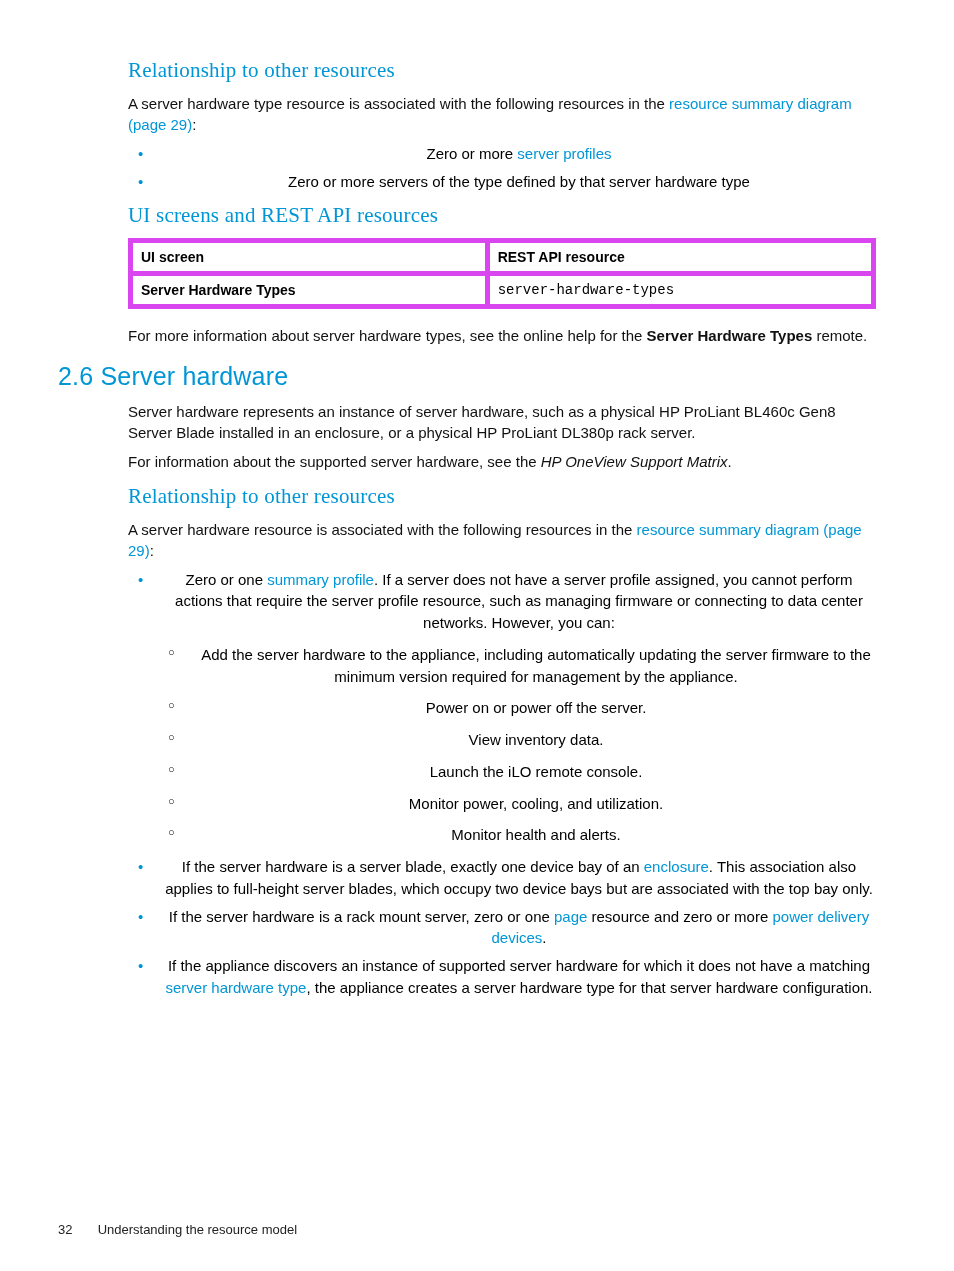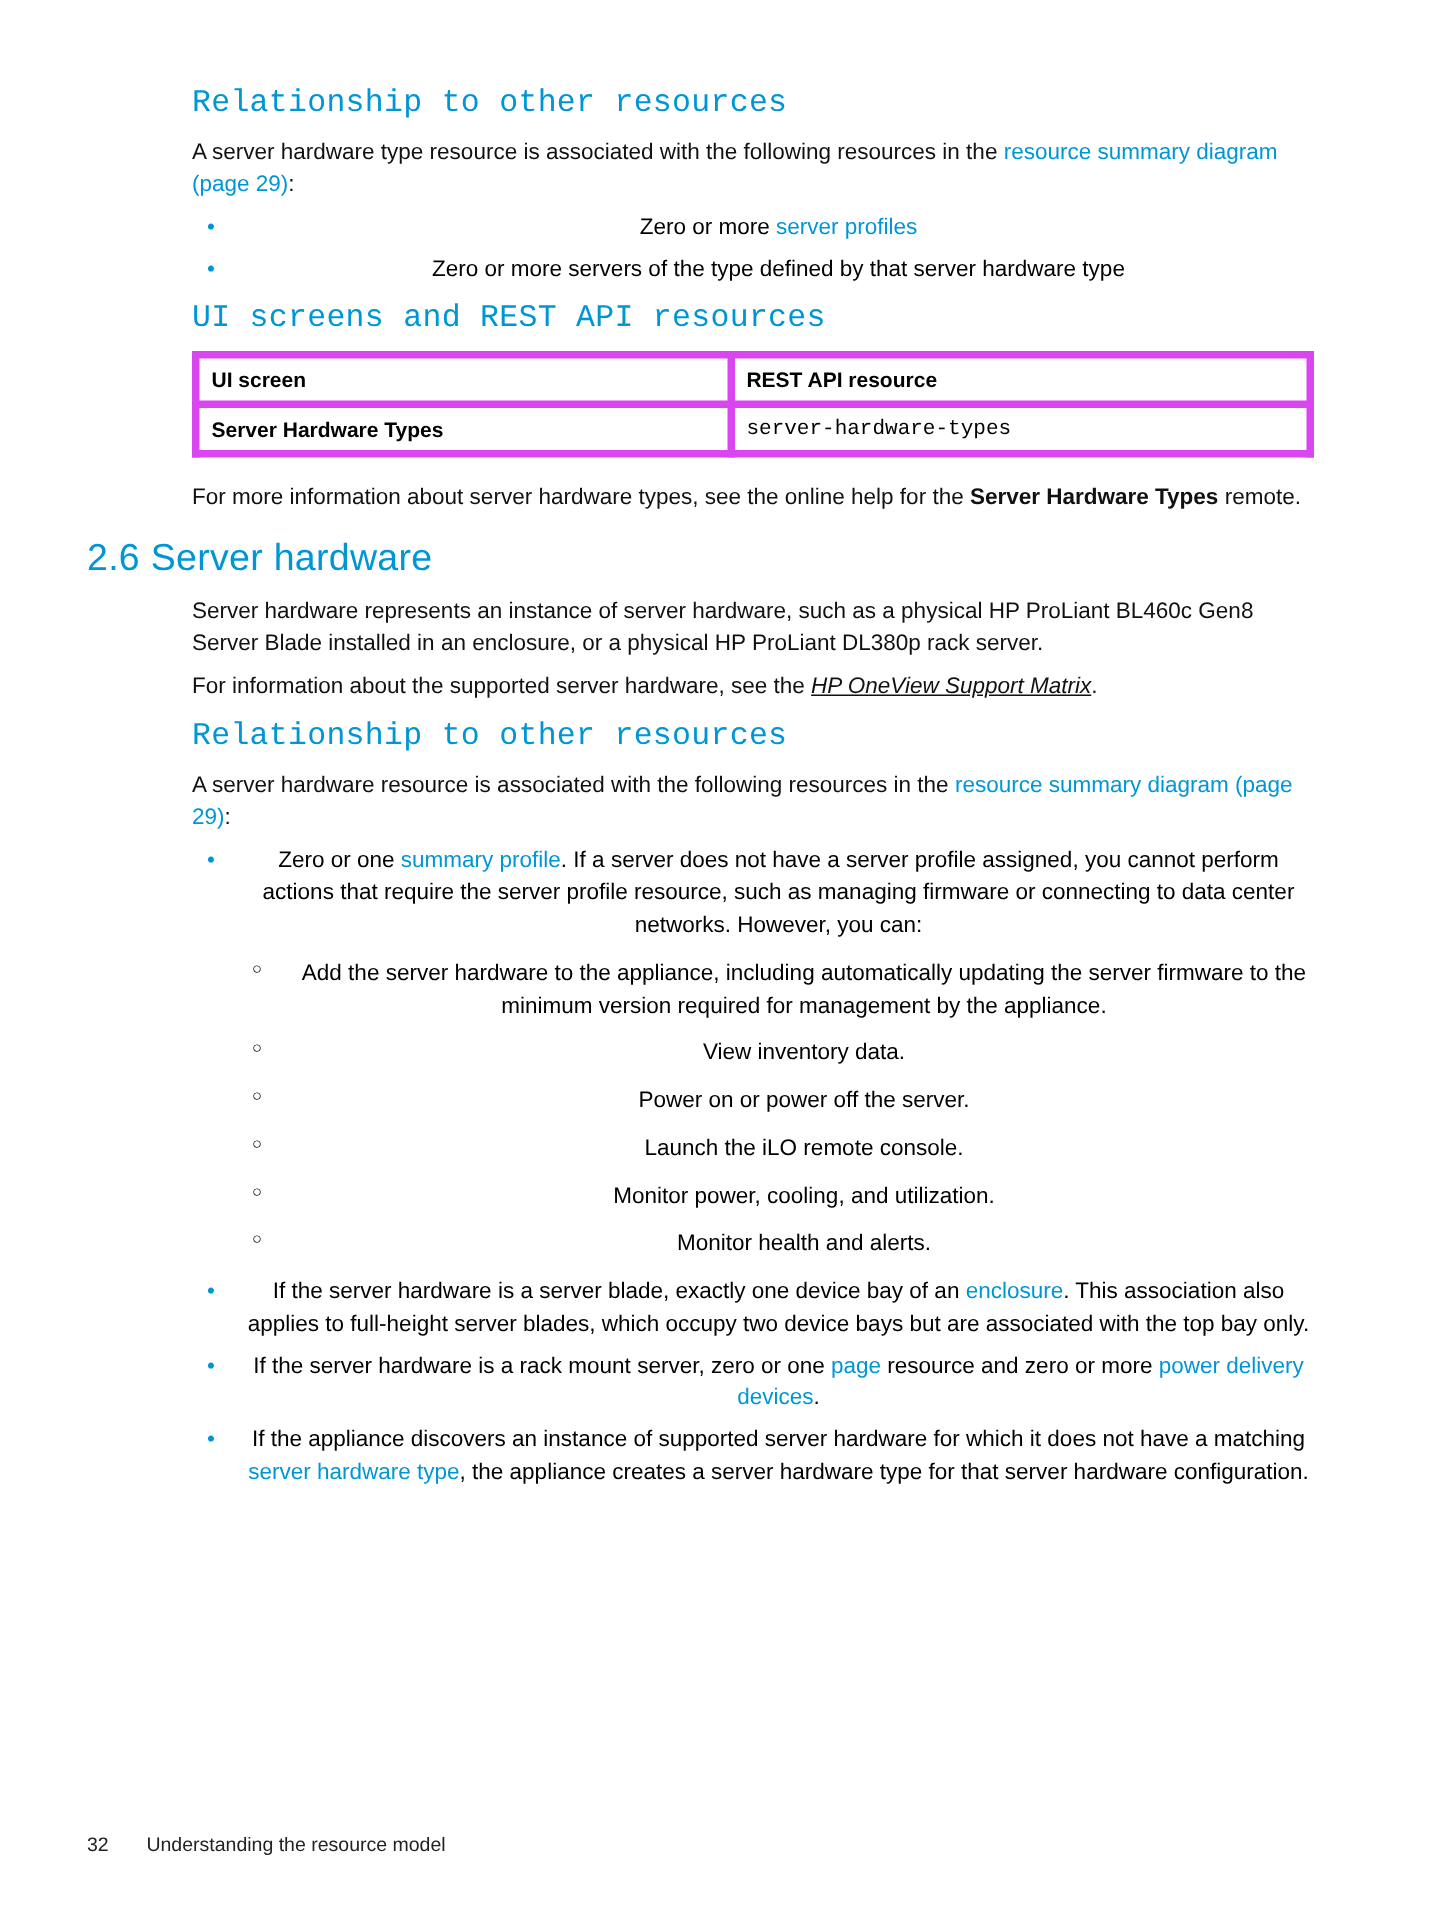--- a/index.html
+++ b/index.html
@@ -8,21 +8,21 @@
     font-size: 15px;
     color: #000;
     background: #fff;
     width: 954px;
     height: 1271px;
     position: relative;
     padding: 58px 78px 0 58px;
   }
   .content { margin-left: 70px; }
   h3.section-sub {
-    font-family: Liberation Mono, monospace;
+    font-family: Liberation Serif, serif;
     font-weight: 400;
     font-size: 21px;
     color: #0096d6;
     margin-bottom: 10px;
     letter-spacing: 0.2px;
   }
   h2.section-main {
     font-family: Arial, Helvetica, sans-serif;
     font-weight: 400;
     font-size: 25px;
@@ -72,21 +72,21 @@
     border: 5px solid #d946ef;
     padding: 6px 8px;
     text-align: left;
     font-size: 14px;
     vertical-align: top;
   }
   table.api-table th { font-weight: 700; }
   table.api-table td.cell-bold { font-weight: 700; }
   table.api-table td.cell-mono { font-family: "Courier New", monospace; font-size: 14px; }
   .bold { font-weight: 700; }
-  .italic { font-style: italic; text-decoration: underline; }
+  .italic { font-style: italic; }
   .footer {
     position: absolute;
     bottom: 34px;
     left: 58px;
     font-size: 13px;
     color: #222;
   }
   .footer .pagenum { display: inline-block; width: 36px; }
 </style>
 </head>
@@ -135,22 +135,22 @@
 <div class="content" style="margin-top:12px;">
   <h3 class="section-sub">Relationship to other resources</h3>
   <p>
     <span>A server hardware resource is associated with the following resources in the </span><a class="link">resource summary diagram (page 29)</a><span>:</span>
   </p>
   <ul class="bullets">
     <li>
       <span>Zero or one </span><a class="link">summary profile</a><span>. If a server does not have a server profile assigned, you cannot perform actions that require the server profile resource, such as managing firmware or connecting to data center networks. However, you can:</span>
       <ul class="hollow">
         <li>Add the server hardware to the appliance, including automatically updating the server firmware to the minimum version required for management by the appliance.</li>
+        <li>Power on or power off the server.</li>
         <li>View inventory data.</li>
-        <li>Power on or power off the server.</li>
         <li>Launch the iLO remote console.</li>
         <li>Monitor power, cooling, and utilization.</li>
         <li>Monitor health and alerts.</li>
       </ul>
     </li>
     <li>
       <span>If the server hardware is a server blade, exactly one device bay of an </span><a class="link">enclosure</a><span>. This association also applies to full-height server blades, which occupy two device bays but are associated with the top bay only.</span>
     </li>
     <li>
       <span>If the server hardware is a rack mount server, zero or one </span><a class="link">page</a><span> resource and zero or more </span><a class="link">power delivery devices</a><span>.</span>

